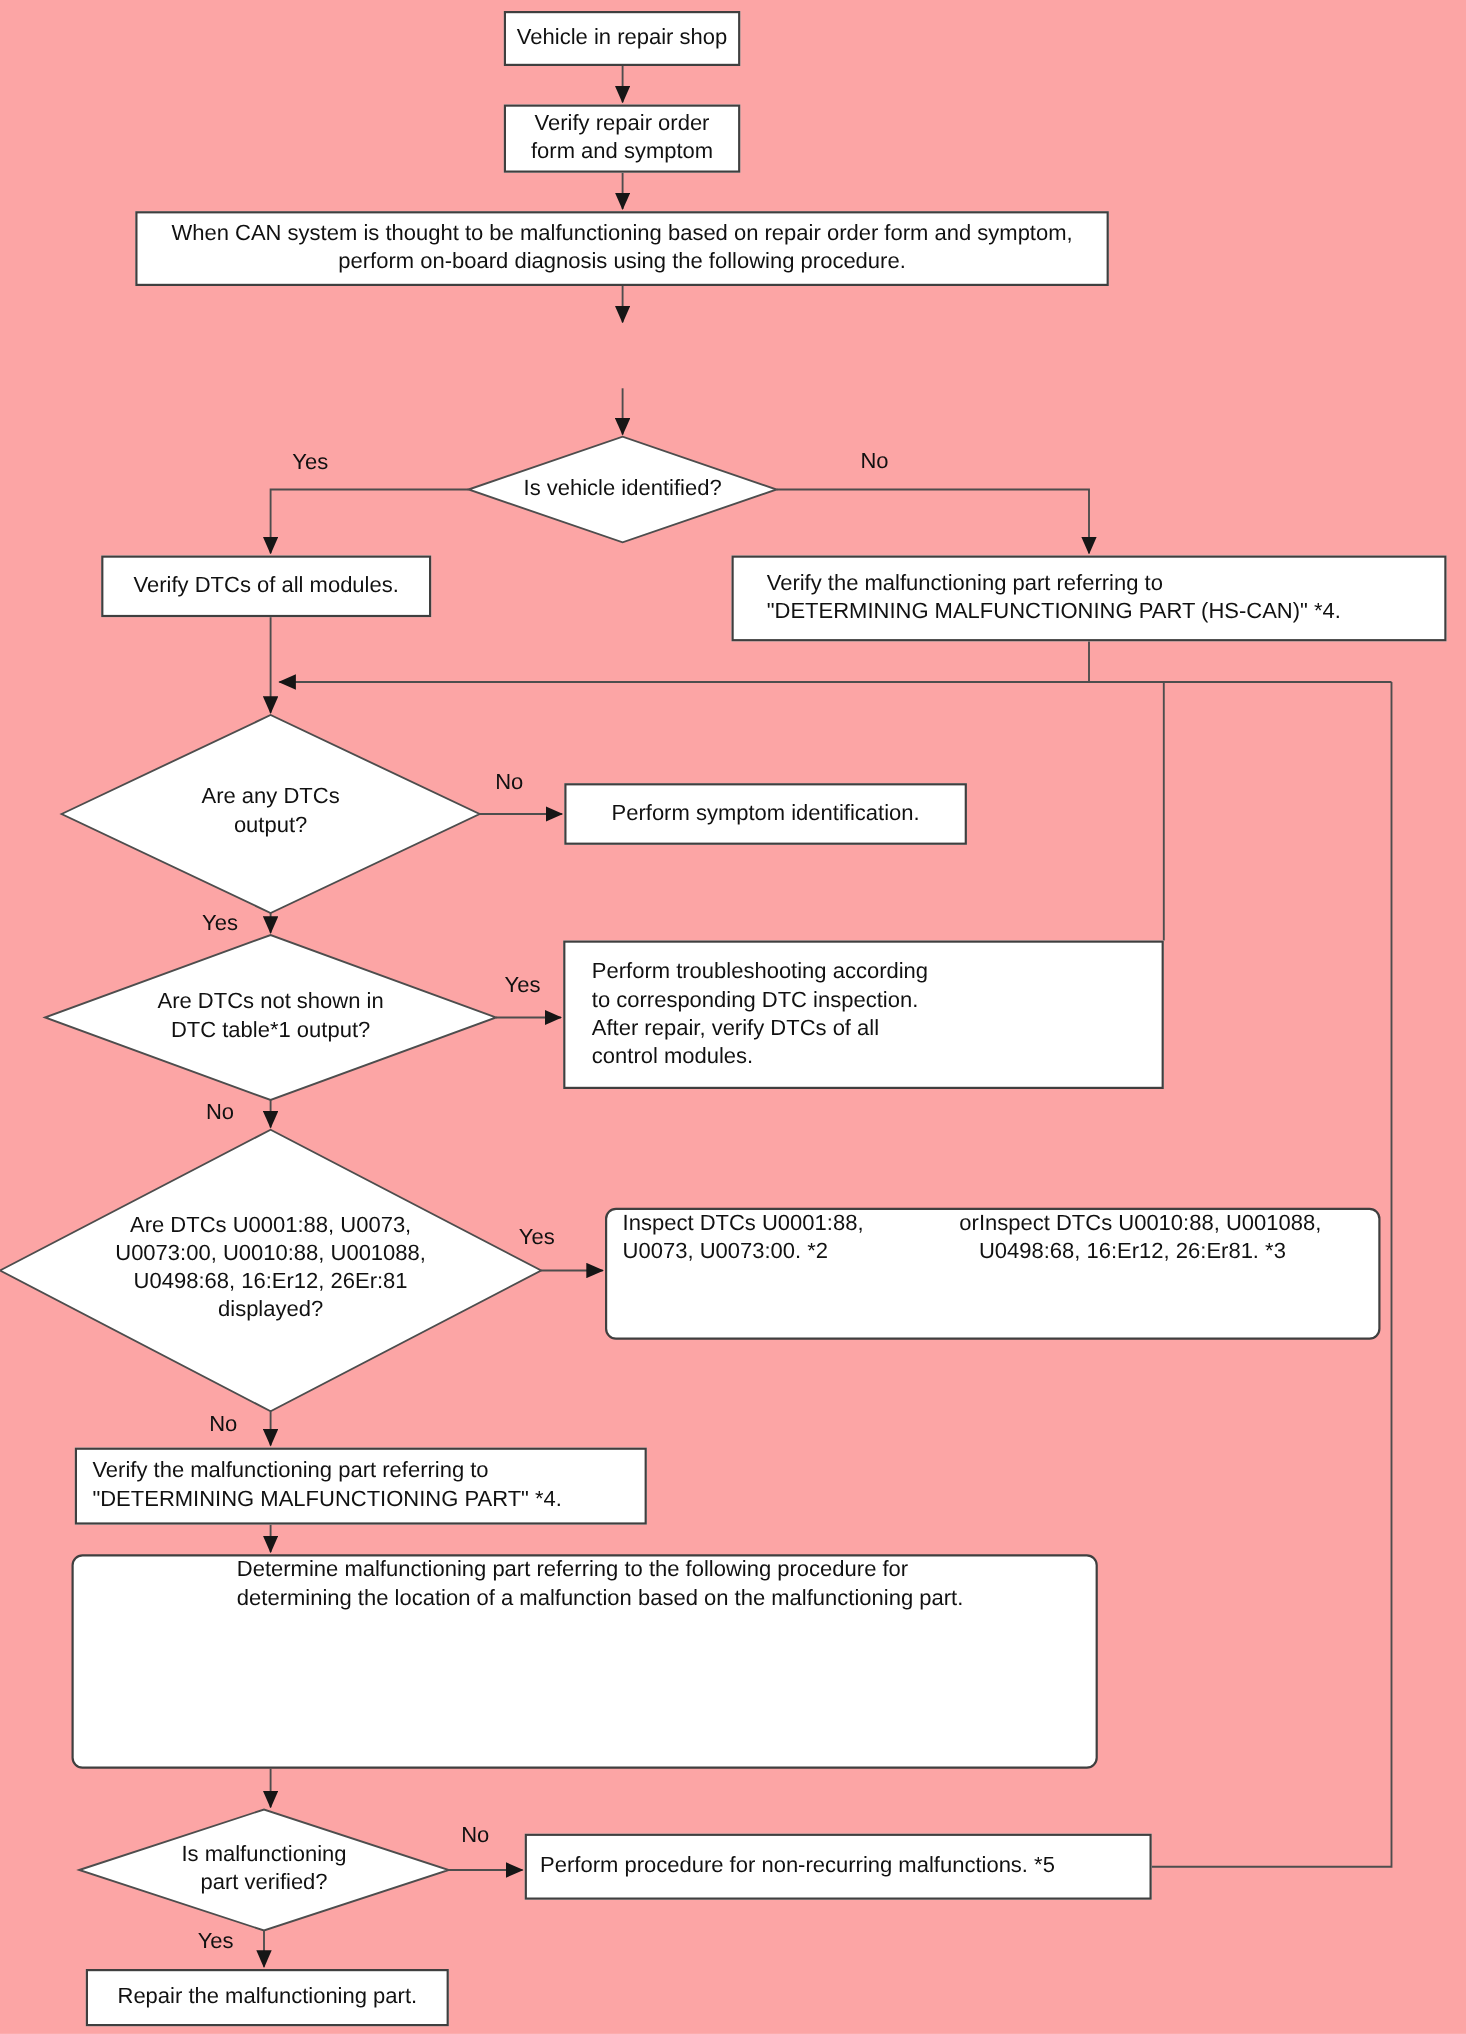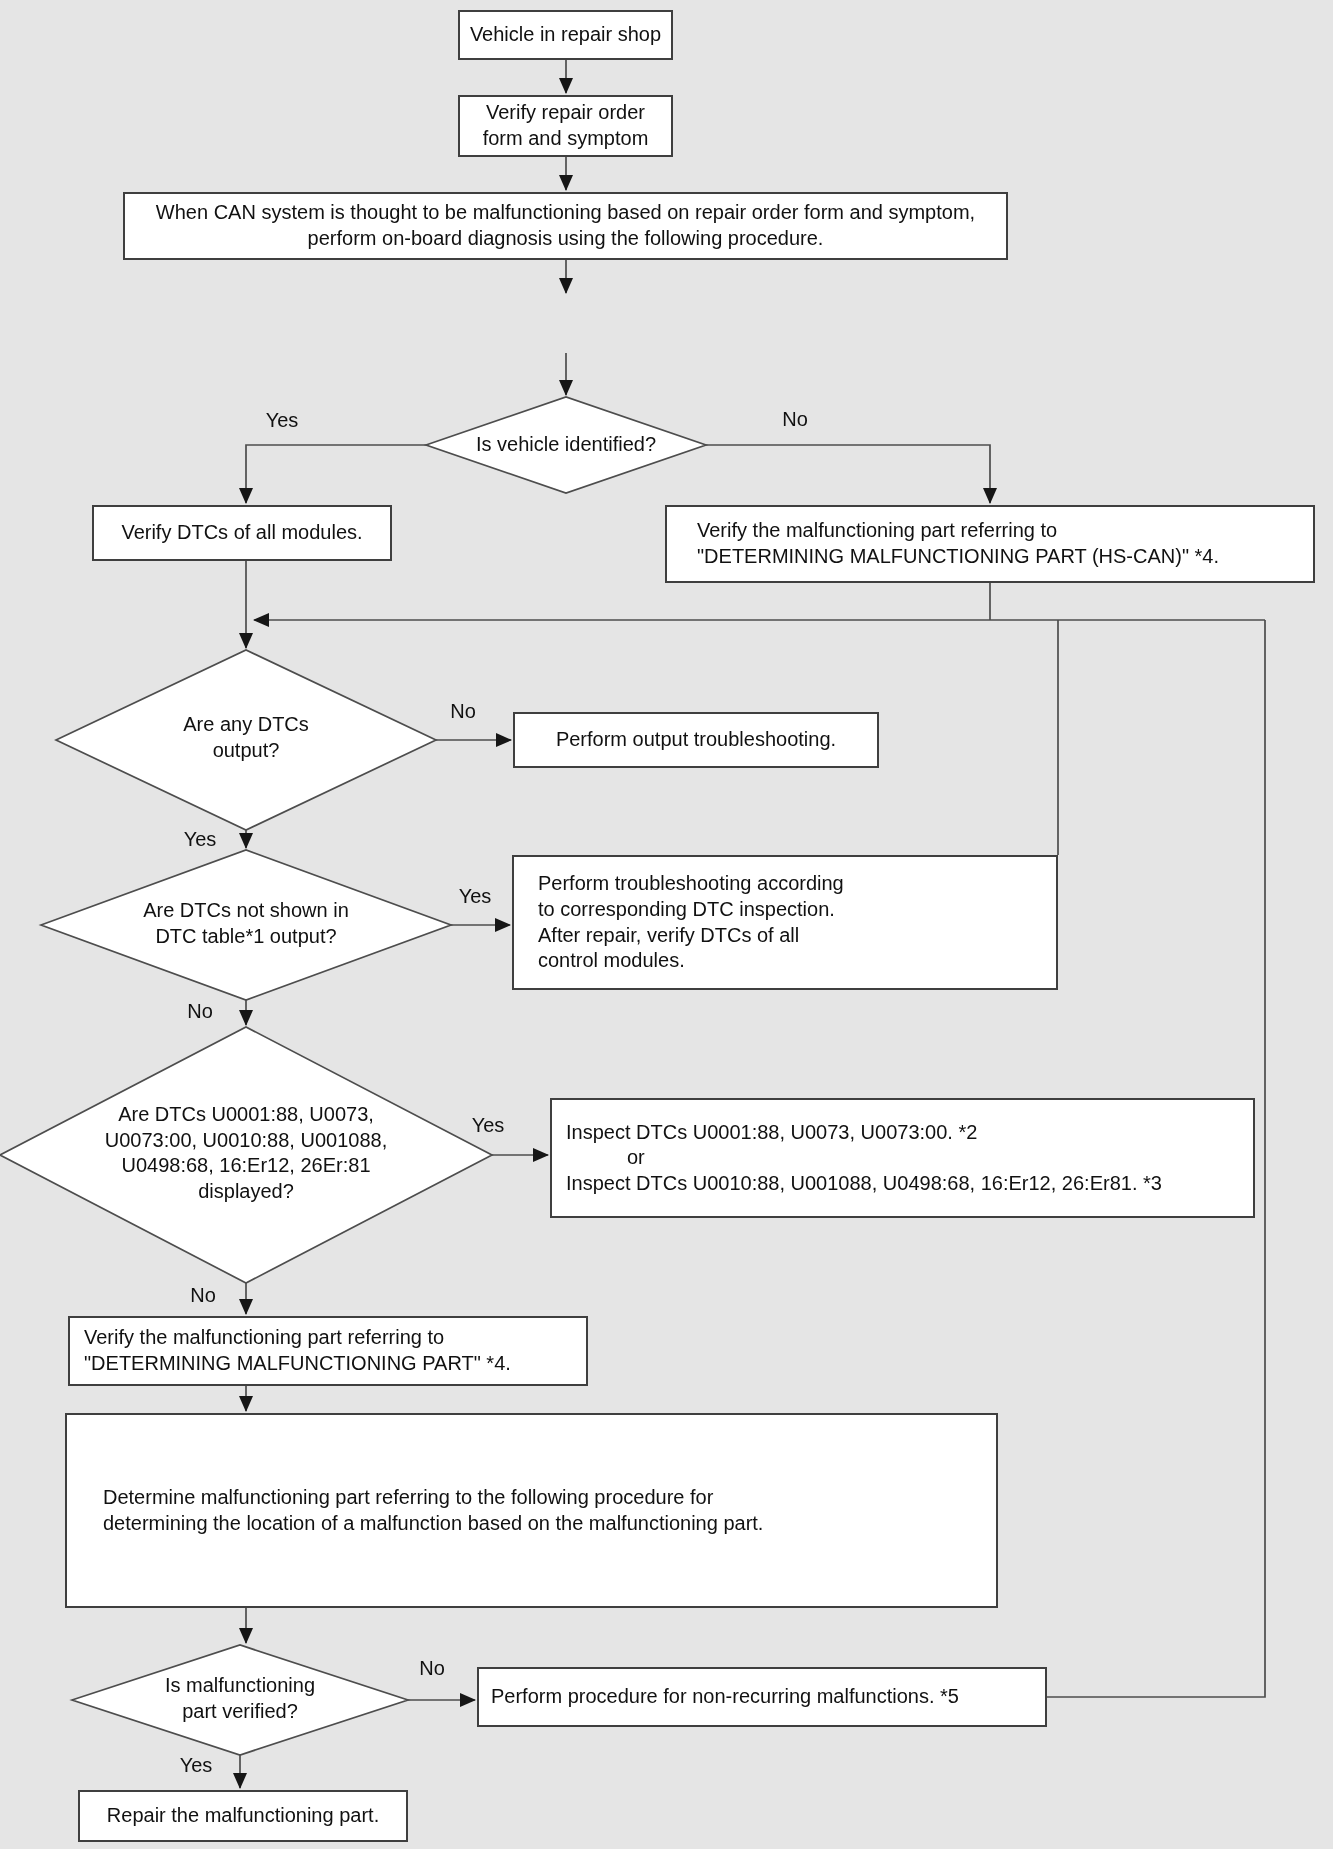--- a/index.html
+++ b/index.html
@@ -1,28 +1,28 @@
 <!DOCTYPE html>
 <html><head>
 <meta charset="utf-8">
 <style>
   html,body{margin:0;padding:0;background:#ffffff;}
   .stage{
-    position:relative;width:1333px;height:1849px;background:#e5e5e5;
+    position:relative;width:1333px;height:1849px;background:#fca5a5;
     font-family:"Liberation Sans","DejaVu Sans",sans-serif;
     color:#111111;font-size:20px;line-height:1.28;
   }
   .stage svg{position:absolute;left:0;top:0;z-index:1;}
   .box{
     position:absolute;z-index:2;background:#ffffff;border:2px solid #3f3f3f;
     box-sizing:border-box;display:flex;align-items:center;white-space:pre-line;
   }
   .center{justify-content:center;text-align:center;padding:0 6px;}
   .left{justify-content:flex-start;text-align:left;padding-left:18px;padding-right:8px;}
-  .col{flex-direction:column;align-items:flex-start;justify-content:center;}
+  .col{flex-direction:row;align-items:flex-start;justify-content:center;border-radius:10px;}
   .dtext{
     position:absolute;z-index:2;transform:translate(-50%,-50%);
     text-align:center;white-space:pre-line;
   }
   .elabel{
     position:absolute;z-index:2;transform:translate(-50%,-50%);white-space:nowrap;
   }
 </style>
 </head>
 <body>
@@ -85,21 +85,21 @@
   <div class="box center" style="left:92px;top:505px;width:300px;height:56px"><span>Verify DTCs of all modules.</span></div>
 
   <div class="box left" style="left:665px;top:505px;width:650px;height:78px;padding-left:30px"><span>Verify the malfunctioning part referring to
 "DETERMINING MALFUNCTIONING PART (HS-CAN)" *4.</span></div>
 
   <div class="dtext" style="left:246px;top:738px;width:240px">Are any DTCs
 output?</div>
   <div class="elabel" style="left:463px;top:712px">No</div>
   <div class="elabel" style="left:200px;top:840px">Yes</div>
 
-  <div class="box center" style="left:513px;top:712px;width:366px;height:56px"><span>Perform output troubleshooting.</span></div>
+  <div class="box center" style="left:513px;top:712px;width:366px;height:56px"><span>Perform symptom identification.</span></div>
 
   <div class="dtext" style="left:246px;top:924px;width:330px">Are DTCs not shown in
 DTC table*1 output?</div>
   <div class="elabel" style="left:475px;top:897px">Yes</div>
   <div class="elabel" style="left:200px;top:1012px">No</div>
 
   <div class="box left" style="left:512px;top:855px;width:546px;height:135px;padding-left:24px"><span>Perform troubleshooting according
 to corresponding DTC inspection.
 After repair, verify DTCs of all
 control modules.</span></div>

